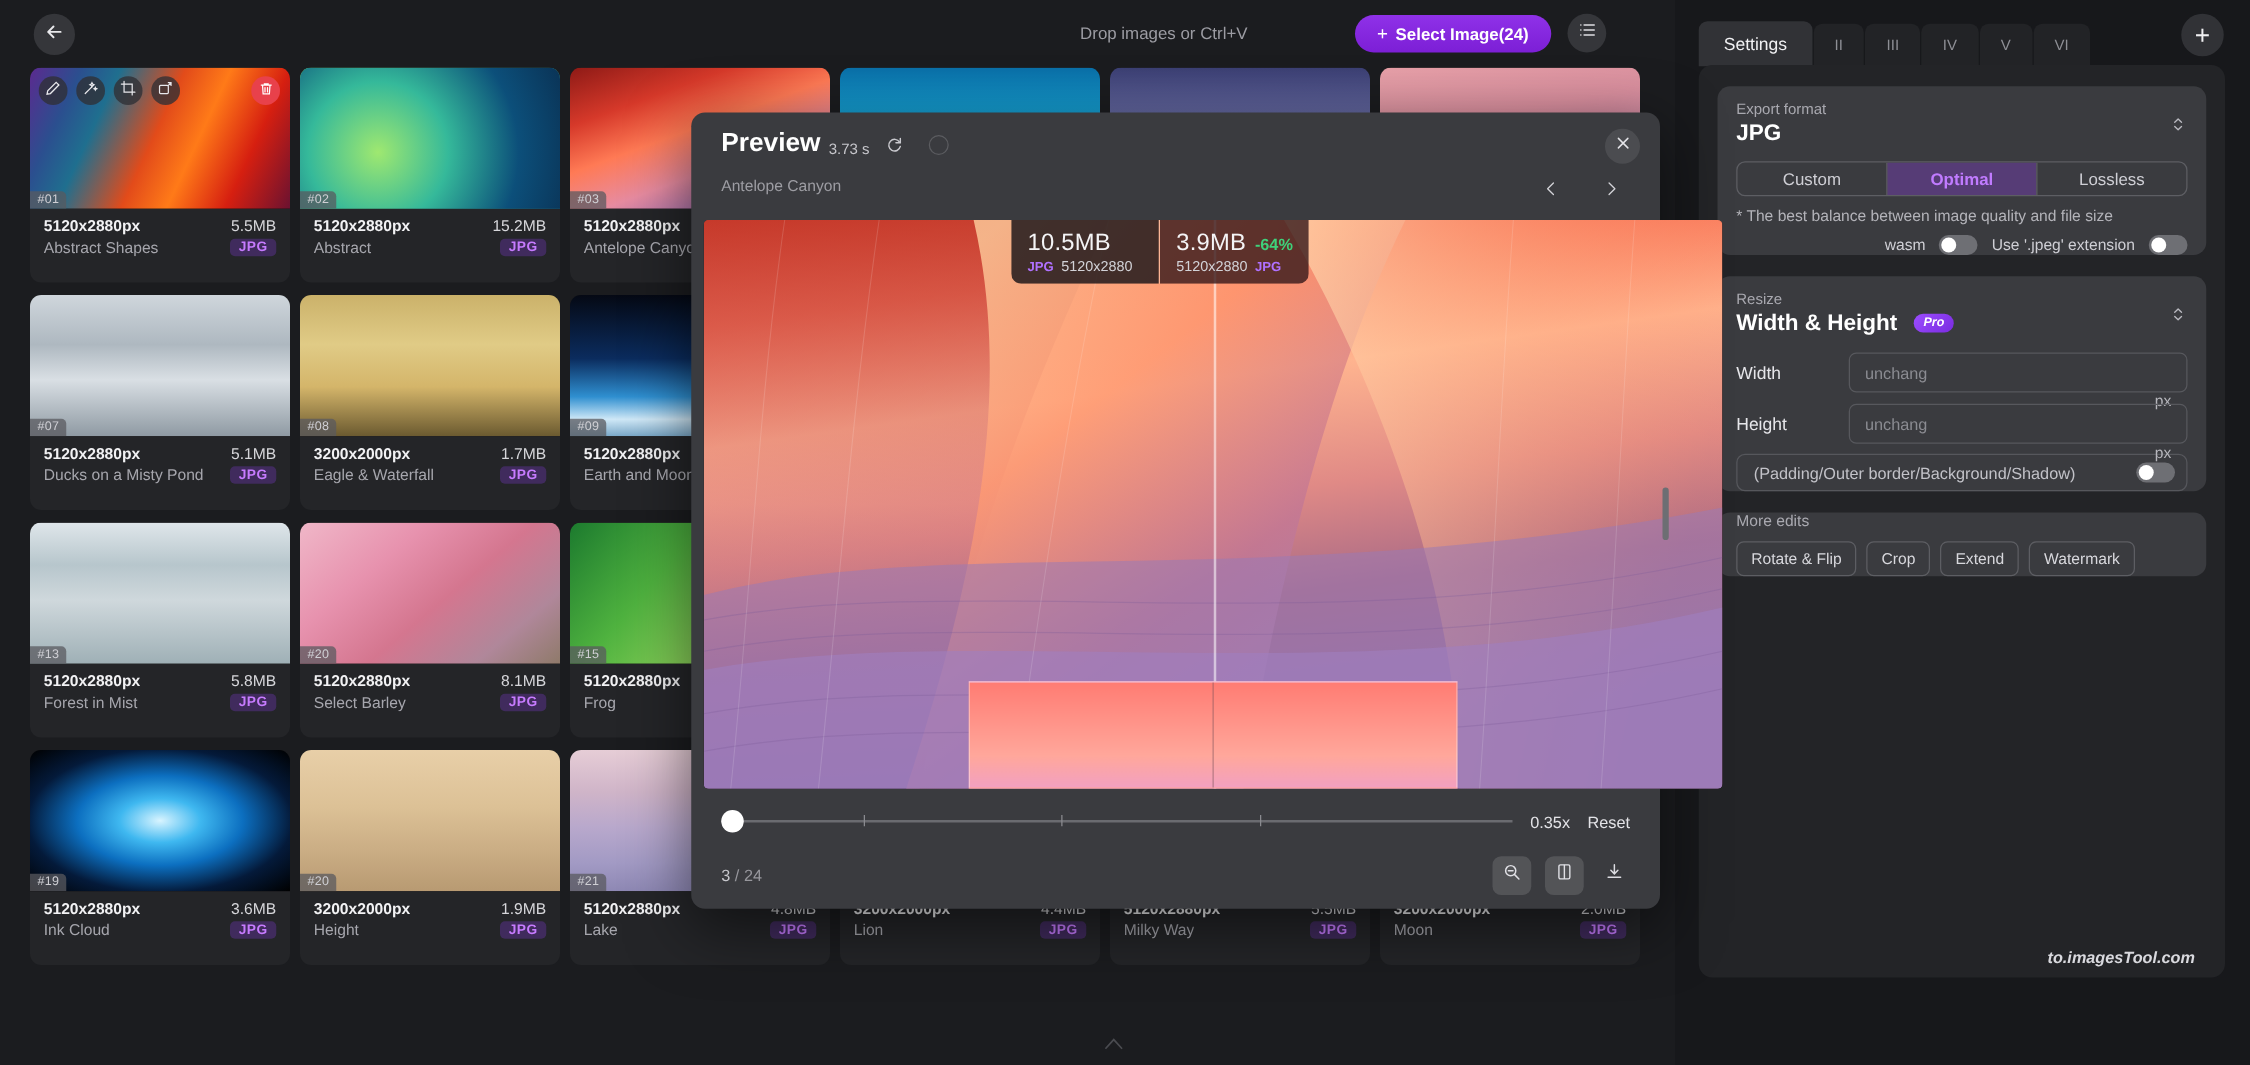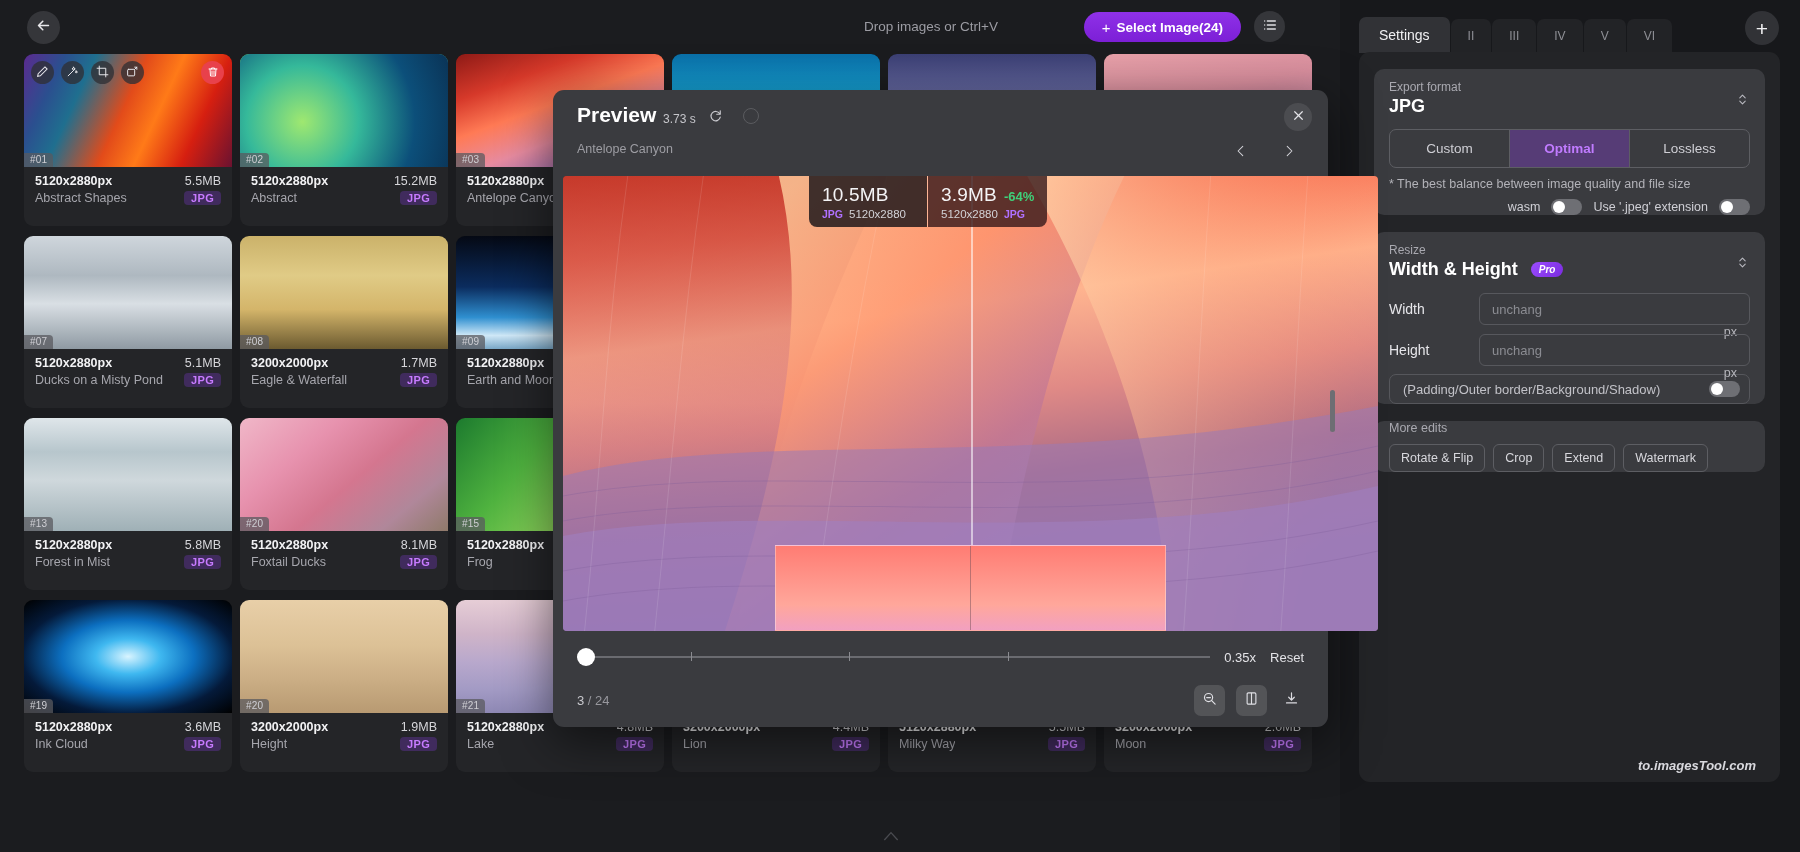--- a/index.html
+++ b/index.html
@@ -183,21 +183,21 @@
   .sec-label { font-size: 12px; color: #a9a9b0; }
   .sec-value { font-size: 18px; font-weight: bold; color: #fff; margin-top: 2px; display: flex; align-items: center; }
   .pro-pill {
     background: linear-gradient(135deg,#9b4dff,#7a2be0); color: #fff; font-size: 10px; font-weight: bold;
     padding: 2px 8px; border-radius: 9px; margin-left: 13px; font-style: italic;
   }
   .chev { position: absolute; right: 16px; top: 22px; color: #b9b9c0; }
   .chev svg { width: 13px; height: 17px; }
 
   .seg {
-    margin: 0 15px; display: flex; border: 1px solid #5d5e63; border-radius: 7px; overflow: hidden; height: 39px;
+    margin: 0 15px; display: flex; border: 1px solid #5d5e63; border-radius: 7px; overflow: hidden; height: 28px;
   }
   .seg div {
     flex: 1; display: flex; align-items: center; justify-content: center;
     font-size: 13.5px; color: #cfcfd5; cursor: pointer;
   }
   .seg div.on { background: rgba(139,64,222,0.35); color: #c07bff; font-weight: bold; }
   .seg .sepr { flex: 0 0 1px; background: #5d5e63; }
   .note { margin: 9px 15px 0 15px; font-size: 12.5px; color: #b3b3b9; }
   .toggles { margin: 8px 15px 13px 15px; display: flex; justify-content: flex-end; align-items: center; gap: 11px; }
   .tg-label { font-size: 12.5px; color: #cfcfd5; }
@@ -527,21 +527,21 @@
       <div class="inner" style="background:linear-gradient(140deg,#f0b7c8 0%,#e792ae 30%,#d4768f 55%,#b0879a 80%,#8f7a6a 100%);background-size:cover;"></div>
 
       <div class="idx">#20</div>
     </div>
     <div class="meta">
       <div class="row1">
         <span class="dims">5120x2880px</span>
         <span class="size">8.1MB</span>
       </div>
       <div class="row2">
-        <span class="title">Foxtail Ducks</span>
+        <span class="title">Select Barley</span>
         <span class="fmt">JPG</span>
       </div>
     </div>
         </div>
         <div class="card">
     <div class="thumb">
       <div class="inner" style="background:linear-gradient(130deg,#1c7a2e 0%,#4fb23f 35%,#8fd45c 65%,#2d8a34 100%);background-size:cover;"></div>
 
       <div class="idx">#15</div>
     </div>

